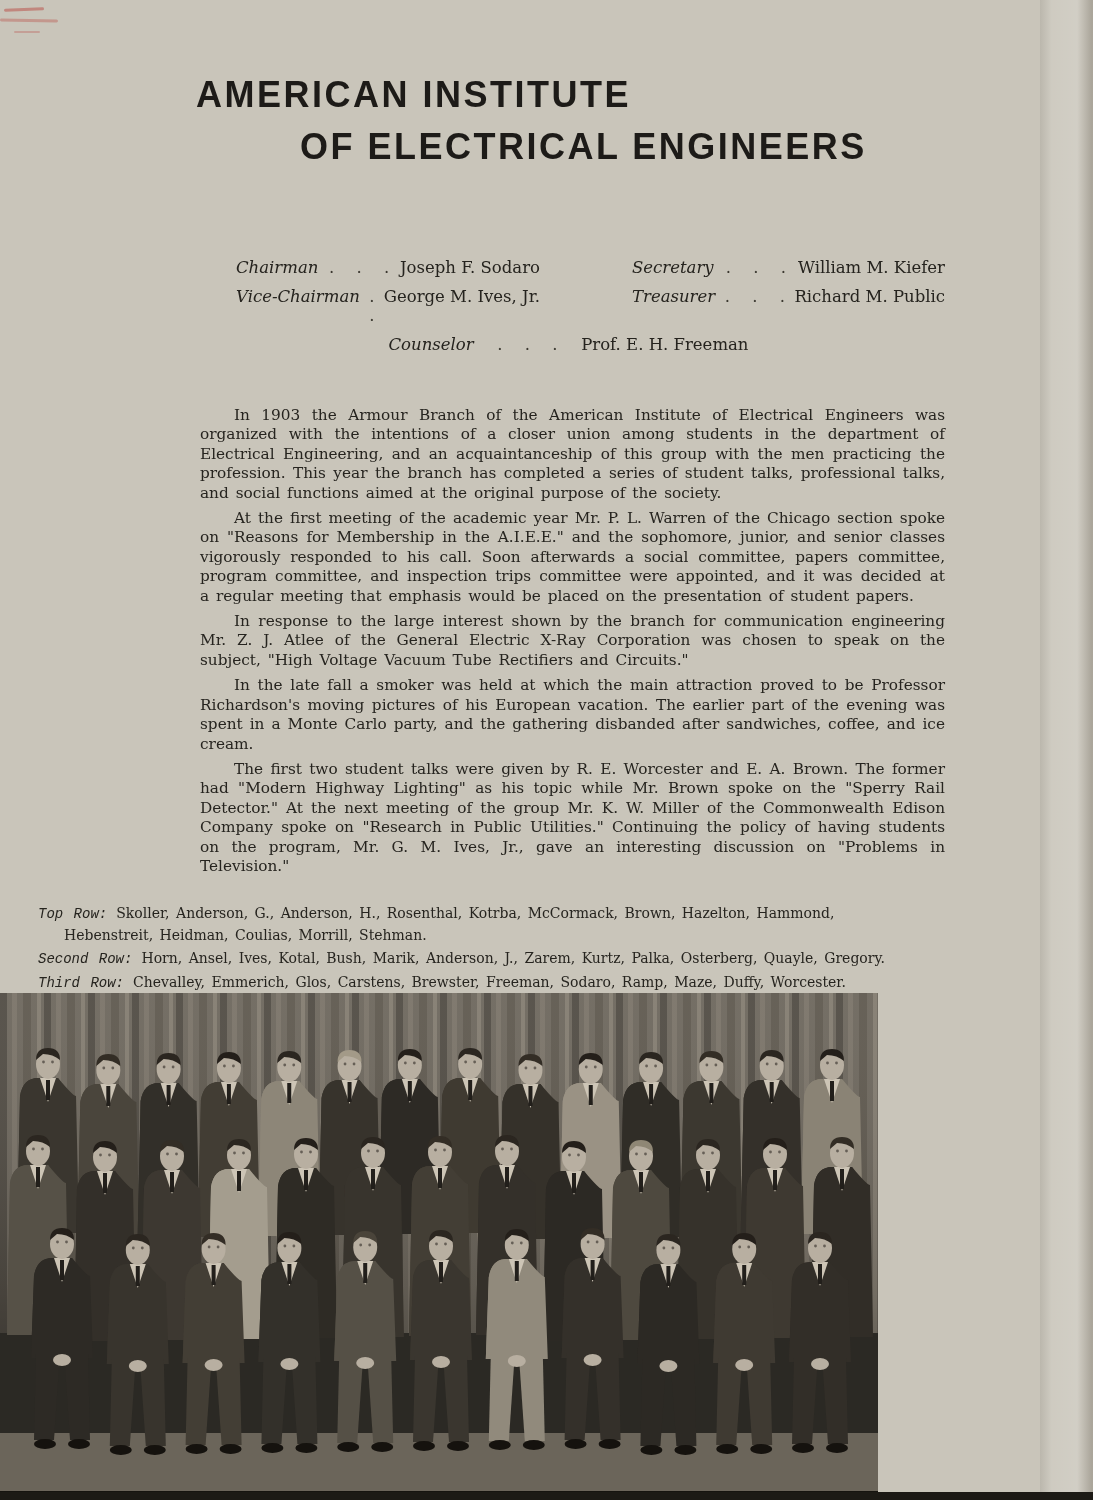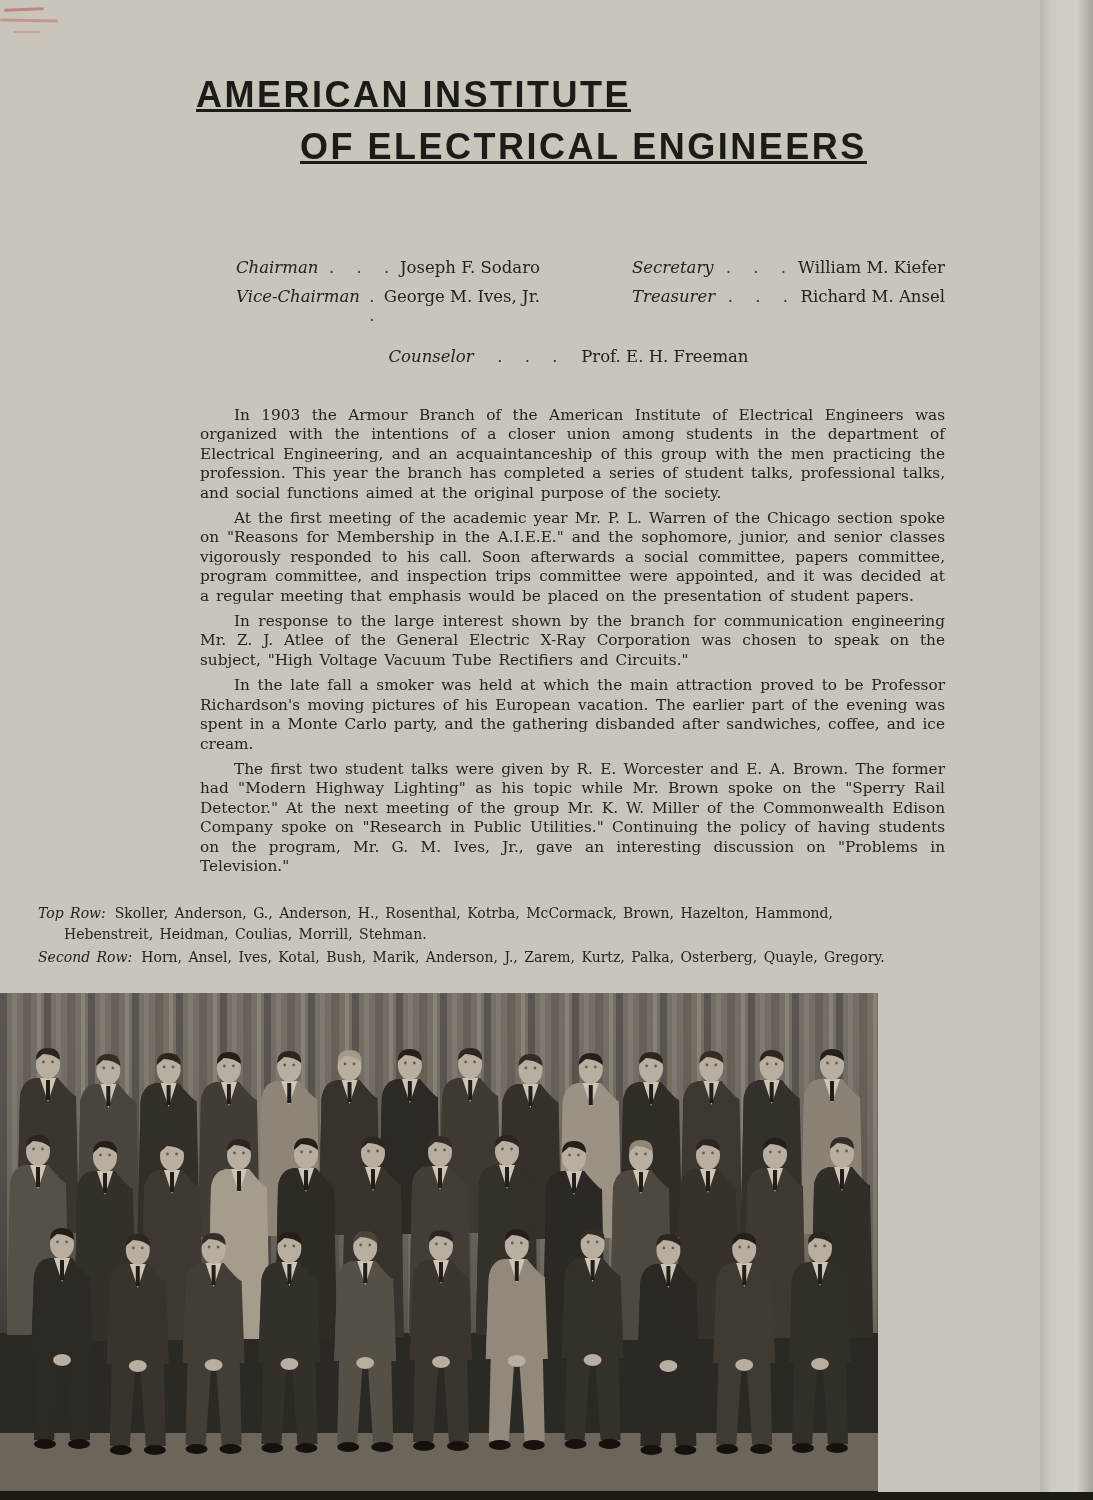--- a/index.html
+++ b/index.html
@@ -13,53 +13,53 @@
   }
   
   .red-mark{position:absolute;background:rgba(186,74,66,.5);border-radius:2px;}
   .red-mark.m1{left:4px;top:8px;width:40px;height:3px;transform:rotate(-2deg);}
   .red-mark.m2{left:0px;top:19px;width:58px;height:3px;transform:rotate(1deg);opacity:.75;}
   .red-mark.m3{left:14px;top:31px;width:26px;height:2px;opacity:.6;}
 
   .title{position:absolute;left:0;top:0;width:1093px;
     font-family:"Liberation Sans", sans-serif;
     color:#1d1b18;font-weight:600;}
-  .title-line{position:absolute;font-size:36px;letter-spacing:2.5px;white-space:nowrap;text-decoration:underline;}
+  .title-line{position:absolute;font-size:36px;letter-spacing:2.5px;white-space:nowrap;}
   .title-line.l1{left:196px;top:74px;}
   .title-line.l2{left:300px;top:126px;}
 
   .officers-heading{
     position:absolute;left:192px;top:216px;width:753px;
     text-align:center;font-size:20px;letter-spacing:1.5px;color:#23211c;
   }
   .officers-grid{
     position:absolute;left:192px;top:258px;width:753px;
     display:grid;grid-template-columns:348px 357px;column-gap:48px;row-gap:10px;
     font-size:16.5px;
   }
   .officer-entry{display:flex;align-items:baseline;margin-left:44px;}
   .officer-role{font-style:italic;white-space:nowrap;}
   .officer-dots{flex:1;text-align:center;word-spacing:17px;padding:0 8px;color:#3a372f;}
   .officer-name{white-space:nowrap;text-align:right;}
   .counselor-cell{grid-column:1 / 3;}
-  .counselor-inner{width:360px;margin:12px auto;display:flex;align-items:baseline;}
+  .counselor-inner{width:360px;margin:0 auto;display:flex;align-items:baseline;}
 
   .article{
     position:absolute;left:192px;top:406px;width:753px;
     font-size:15.3px;line-height:19.4px;text-align:justify;
     word-spacing:2px;color:#26241f;
   }
   .article p{margin:0 0 6px 8px;text-indent:34px;}
 
   .caption{
     position:absolute;left:38px;top:903px;width:848px;
     font-size:14px;line-height:21px;color:#26241f;word-spacing:2px;
   }
   .caption-row{padding-left:26px;text-indent:-26px;margin:0 0 2px 0;}
-  .cap-label{font-style:italic;margin-right:9px;}
+  .cap-label{font-style:italic;margin-right:9px;font-family:Liberation Mono, monospace;}
 
   .photo{
     position:absolute;left:0;top:993px;width:878px;height:507px;
     background:#555049;
   }
   .photo svg{display:block;width:100%;height:100%;}
 
   .page-edge{
     position:absolute;left:1040px;top:0;width:53px;height:1500px;
     background:linear-gradient(90deg,
@@ -100,21 +100,21 @@
       <span class="officer-name">William M. Kiefer</span>
     </div>
     <div class="officer-entry">
       <span class="officer-role">Vice-Chairman</span>
       <span class="officer-dots">. .</span>
       <span class="officer-name">George M. Ives, Jr.</span>
     </div>
     <div class="officer-entry">
       <span class="officer-role">Treasurer</span>
       <span class="officer-dots">. . .</span>
-      <span class="officer-name">Richard M. Ansel</span>
+      <span class="officer-name">Richard M. Public</span>
     </div>
     <div class="counselor-cell">
       <div class="officer-entry counselor-inner">
         <span class="officer-role">Counselor</span>
         <span class="officer-dots">. . .</span>
         <span class="officer-name">Prof. E. H. Freeman</span>
       </div>
     </div>
   </div>
 
@@ -122,20 +122,21 @@
     <p>In 1903 the Armour Branch of the American Institute of Electrical Engineers was organized with the intentions of a closer union among students in the department of Electrical Engineering, and an acquaintanceship of this group with the men practicing the profession. This year the branch has completed a series of student talks, professional talks, and social functions aimed at the original purpose of the society.</p>
     <p>At the first meeting of the academic year Mr. P. L. Warren of the Chicago section spoke on "Reasons for Membership in the A.I.E.E." and the sophomore, junior, and senior classes vigorously responded to his call.  Soon afterwards a social committee, papers committee, program committee, and inspection trips committee were appointed, and it was decided at a regular meeting that emphasis would be placed on the presentation of student papers.</p>
     <p>In response to the large interest shown by the branch for communication engineering Mr. Z. J. Atlee of the General Electric X-Ray Corporation was chosen to speak on the subject, "High Voltage Vacuum Tube Rectifiers and Circuits."</p>
     <p>In the late fall a smoker was held at which the main attraction proved to be Professor Richardson's moving pictures of his European vacation.  The earlier part of the evening was spent in a Monte Carlo party, and the gathering disbanded after sandwiches, coffee, and ice cream.</p>
     <p>The first two student talks were given by R. E. Worcester and E. A. Brown. The former had "Modern Highway Lighting" as his topic while Mr. Brown spoke on the "Sperry Rail Detector."  At the next meeting of the group Mr. K. W. Miller of the Commonwealth Edison Company spoke on "Research in Public Utilities."  Continuing the policy of having students on the program, Mr. G. M. Ives, Jr., gave an interesting discussion on "Problems in Television."</p>
   </div>
 
   <div class="caption">
     <p class="caption-row"><span class="cap-label">Top Row:</span><span>Skoller, Anderson, G., Anderson, H., Rosenthal, Kotrba, McCormack, Brown, Hazelton,  Hammond, Hebenstreit, Heidman, Coulias, Morrill, Stehman.</span></p>
     <p class="caption-row"><span class="cap-label">Second Row:</span><span>Horn, Ansel, Ives, Kotal, Bush, Marik, Anderson, J., Zarem, Kurtz, Palka, Osterberg, Quayle, Gregory.</span></p>
+    <p class="caption-row"><span class="cap-label">Third Row:</span><span>Chevalley, Emmerich, Glos, Carstens, Brewster, Freeman, Sodaro, Ramp, Maze, Duffy, Worcester.</span></p>
   </div>
 
   <div class="photo">
     <svg viewBox="0 0 878 507" preserveAspectRatio="none">
       <defs>
         <pattern id="curtain" width="44" height="507" patternUnits="userSpaceOnUse">
           <rect width="44" height="507" fill="#6d675d"></rect>
           <rect x="0" width="7" height="507" fill="#514c44"></rect>
           <rect x="12" width="5" height="507" fill="#7a7368"></rect>
           <rect x="23" width="8" height="507" fill="#5f594f"></rect>

